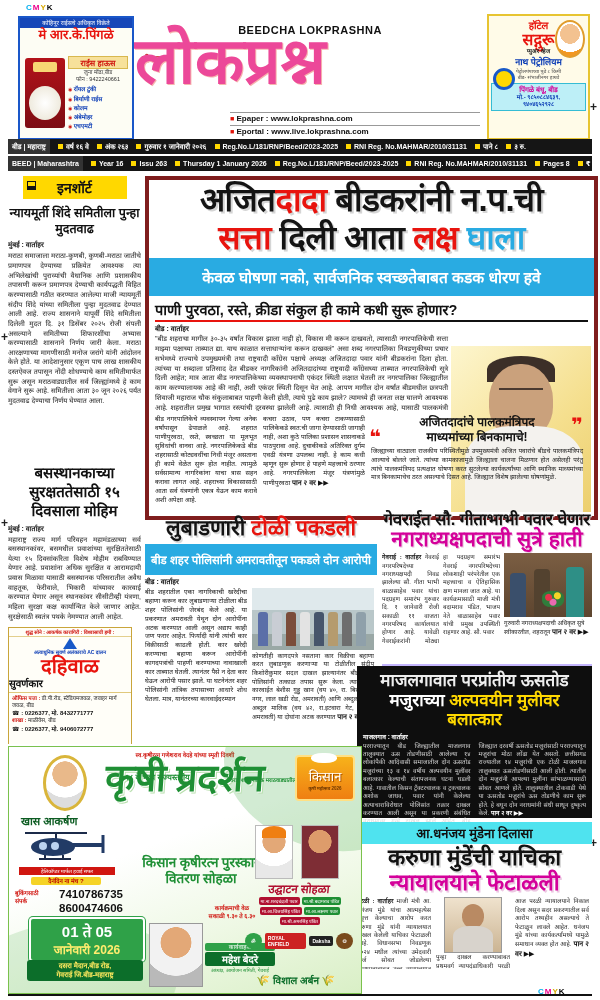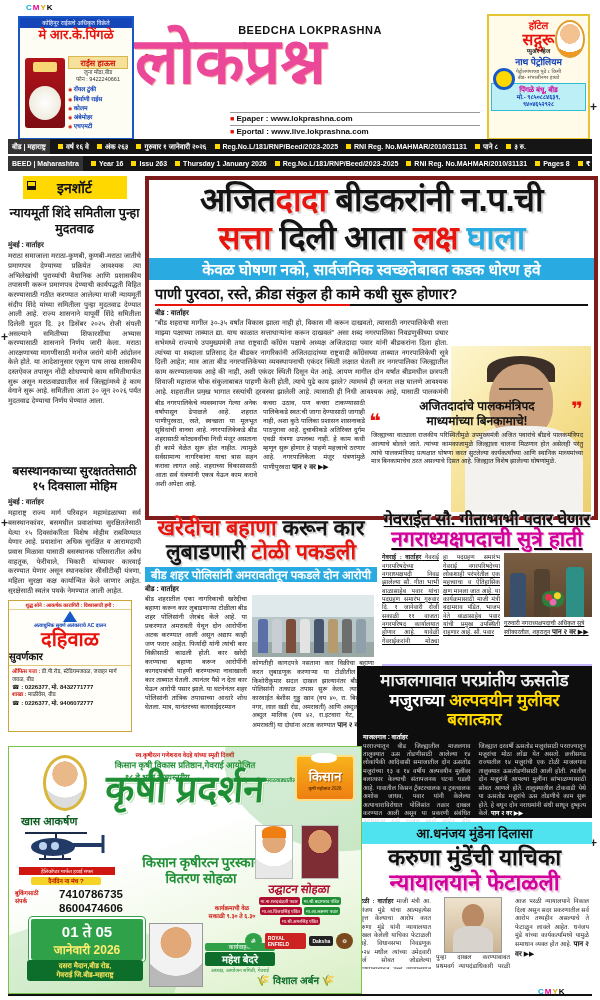--- a/index.html
+++ b/index.html
@@ -68,21 +68,21 @@
   .dahiwal .ln{font-size:5.5px;color:#222;line-height:1.35;padding:0 3px;}
   .dahiwal .ln b{color:#d01610;}
   .dahiwal .ph{font-size:6px;color:#111;font-weight:bold;padding:0 3px;}
   .dahiwal hr{border:none;border-top:1px solid #e0c87c;margin:2px 0;}
   
   .main{left:145px;top:176px;width:447px;height:820px;}
   .lead{left:0;top:0;width:445px;height:336px;border:4px solid #7f1d1d;background:#fff;}
   .lead-h{width:100%;text-align:center;font-weight:bold;font-size:33px;line-height:1.08;letter-spacing:-.5px;
     text-shadow:2px 2px 0 #d5d5d5;margin-top:2px;}
   .red{color:#e8140e;} .blk{color:#141414;} .cyan{color:#29abe2;} .yel{color:#ffd800;}
-  .bluebar{background:#29abe2;color:#fff;font-weight:bold;font-size:15.5px;text-align:center;padding:0 0;margin-top:3px;}
+  .bluebar{background:#29abe2;color:#fff;font-weight:bold;font-size:15.5px;text-align:center;padding:8px 0;margin-top:3px;}
   .lead-sub2{font-weight:bold;font-size:14.5px;color:#111;padding:3px 6px 1px 6px;}
   .subrule{height:2px;margin:0 6px;background:linear-gradient(to right,#e8140e 0 45%,#111 45% 100%);}
   .dateline{font-weight:bold;font-size:7px;color:#111;padding:2px 6px 0 6px;}
   .lead-intro{font-size:7px;line-height:1.4;color:#222;padding:1px 6px;margin-right:140px;height:76px;overflow:hidden;}
   .ajitphoto{right:3px;top:166px;width:140px;height:166px;background:linear-gradient(135deg,#fdf6cf,#f5df8e 60%,#eccf6e);overflow:hidden;}
   .ajitphoto .face{position:absolute;left:38px;top:18px;width:64px;height:74px;background:#caa17c;border-radius:48% 48% 42% 42%;}
   .ajitphoto .hair{position:absolute;left:36px;top:10px;width:68px;height:26px;background:#3c2f28;border-radius:50% 50% 0 0;}
   .ajitphoto .shirt{position:absolute;left:14px;top:80px;width:118px;height:86px;background:#f4f2ee;border-radius:40% 40% 0 0;}
   .ajitphoto .glass{position:absolute;left:48px;top:42px;width:44px;height:10px;border-top:2px solid #4b3a30;}
   .leadcols{display:flex;gap:6px;padding:4px 6px 0 6px;}
@@ -96,21 +96,21 @@
   .car{left:0;top:341px;width:232px;height:226px;}
   .car .h{text-align:center;font-weight:bold;font-size:21.5px;line-height:1.1;text-shadow:1.5px 1.5px 0 #d9d9d9;}
   .car .bluebar{font-size:11.5px;}
   .carflex{display:flex;gap:5px;margin-top:2px;}
   .carL{width:102px;font-size:6.5px;line-height:1.38;color:#222;height:148px;overflow:hidden;}
   .carR{width:122px;}
   .gphoto{width:122px;height:62px;background:linear-gradient(#dfe9ec 0 35%,#b9c7c9 35% 75%,#9aa8a6 75%);position:relative;overflow:hidden;}
   .gphoto i{position:absolute;bottom:4px;width:10px;height:34px;border-radius:3px 3px 0 0;}
   .carcap{font-size:6.3px;line-height:1.38;color:#222;margin-top:2px;}
   
-  .gev{left:237px;top:334px;width:210px;height:154px;border-bottom:3px solid #c4b5fd;text-decoration:underline;}
+  .gev{left:237px;top:334px;width:210px;height:154px;border-bottom:3px solid #c4b5fd;}
   .gev .h1{font-weight:bold;font-size:16.5px;color:#111;text-align:center;line-height:1.1;text-shadow:1px 1px 0 #ddd;}
   .gev .h2{font-weight:bold;font-size:21px;color:#d4009a;text-align:center;line-height:1.05;text-shadow:1px 1px 0 #e9c3de;}
   .gevflex{display:flex;gap:4px;margin-top:3px;}
   .gevc{width:60px;font-size:6.2px;line-height:1.35;color:#222;height:92px;overflow:hidden;}
   .gevp{width:88px;}
   .wphoto{width:88px;height:64px;background:linear-gradient(#7b5e43,#5d452f);position:relative;overflow:hidden;}
   .wphoto .p1{position:absolute;left:6px;bottom:0;width:16px;height:44px;background:#3a4f6b;border-radius:4px 4px 0 0;}
   .wphoto .p2{position:absolute;left:30px;bottom:0;width:16px;height:48px;background:#53422f;border-radius:4px 4px 0 0;}
   .wphoto .p3{position:absolute;right:8px;bottom:0;width:18px;height:50px;background:#2e8f86;border-radius:4px 4px 0 0;}
   .wphoto .fl{position:absolute;left:38px;bottom:10px;width:22px;height:16px;background:
@@ -158,21 +158,21 @@
   .kr-venue{position:absolute;left:18px;top:213px;width:116px;background:#0c6e2a;color:#ffe95e;font-size:7px;font-weight:bold;text-align:center;border-radius:3px;padding:1px 0;line-height:1.35;}
   .kr-award{position:absolute;left:132px;top:108px;width:120px;text-align:center;color:#1e8f34;font-weight:bold;font-size:13.5px;line-height:1.15;
     font-family:"Liberation Serif","DejaVu Serif",serif;}
   .kr-time{position:absolute;left:168px;top:158px;width:110px;text-align:center;color:#d01610;font-size:6px;font-weight:bold;line-height:1.3;}
   .kr-mahesh{position:absolute;left:140px;top:176px;width:52px;height:62px;background:radial-gradient(circle at 50% 30%,#e3a877 0 30%,#f2f2f2 31% 65%,#b9b9b9 66%);border:1px solid #999;}
   .kr-mname{position:absolute;left:196px;top:196px;width:70px;text-align:center;}
   .kr-mname .t1{font-size:6px;color:#fff;background:#2fa148;border-radius:2px;}
   .kr-mname .t2{font-size:10px;color:#fff;background:#0c6e2a;font-weight:bold;border-radius:2px;margin-top:1px;}
   .kr-mname .t3{font-size:5px;color:#1e8f34;margin-top:1px;}
   .kr-kisan{position:absolute;right:6px;top:8px;width:56px;height:42px;background:linear-gradient(#f7b21a,#ef7f12);border:2px solid #ffe084;border-radius:4px;text-align:center;}
-  .kr-kisan .k1{color:#fff;font-weight:bold;font-size:13px;text-shadow:1px 1px 0 #a85400;margin-top:10px;}
+  .kr-kisan .k1{color:#fff;font-weight:normal;font-size:13px;text-shadow:1px 1px 0 #a85400;margin-top:10px;}
   .kr-kisan .k2{color:#6d3700;font-size:4.5px;font-weight:bold;}
   .kr-kisan:before{content:"";position:absolute;left:14px;top:-4px;width:26px;height:10px;background:#fff;border-radius:45%;}
   .kr-p1{position:absolute;right:68px;top:78px;width:36px;height:52px;background:radial-gradient(circle at 50% 30%,#e3a877 0 28%,#fff 29% 60%,#e8e8e8 61%);border:1px solid #bbb;}
   .kr-p1:before{content:"";position:absolute;left:6px;top:0px;width:24px;height:12px;background:#ef7f12;border-radius:50% 50% 0 0;}
   .kr-p2{position:absolute;right:22px;top:78px;width:36px;height:52px;background:radial-gradient(circle at 50% 30%,#dd9c6b 0 28%,#7e2d35 29%);border:1px solid #bbb;}
   .kr-udg{position:absolute;right:14px;top:134px;width:96px;text-align:center;color:#b01030;font-weight:bold;font-size:11.5px;transform:skewX(-6deg);}
   .kr-names{position:absolute;right:8px;top:150px;width:106px;display:flex;flex-wrap:wrap;gap:2px;justify-content:center;}
   .kr-names span{font-size:4.6px;color:#fff;background:#b01030;border-radius:2px;padding:1px 2px;}
   .kr-names span:nth-child(2n){background:#1e8f34;}
   .kr-sponsors{position:absolute;right:8px;top:186px;width:108px;display:flex;gap:3px;justify-content:center;align-items:center;}
@@ -311,21 +311,21 @@
   </div>
 
   <div class="abs sidebar">
     <div class="inshort">
       <span class="ic"></span>
       <span>इनशॉर्ट</span>
     </div>
     <div class="sb-title">न्यायमूर्ती शिंदे समितीला पुन्हा मुदतवाढ</div>
     <div class="sb-date">मुंबई : वार्ताहर</div>
     <div class="sb-body jc" style="height:206px;overflow:hidden;">मराठा समाजाला मराठा-कुणबी, कुणबी-मराठा जातीचे प्रमाणपत्र देण्याच्या प्रक्रियेत आवश्यक त्या अभिलेखांची पुराव्यांची वैधानिक आणि प्रशासकीय तपासणी करून प्रमाणपत्र देण्याची कार्यपद्धती विहित करण्यासाठी गठीत करण्यात आलेल्या माजी न्यायमूर्ती संदीप शिंदे यांच्या समितीला पुन्हा मुदतवाढ देण्यात आली आहे. राज्य शासनाने यापूर्वी शिंदे समितीला दिलेली मुदत दि. ३१ डिसेंबर २०२५ रोजी संपली असल्याने समितीच्या शिफारशींचा अभ्यास करण्यासाठी शासनाने निर्णय जारी केला. मराठा आरक्षणाच्या मागणीसाठी मनोज जरांगे यांनी आंदोलन केले होते. या आदेशानुसार एकूण पाच लाख शासकीय दस्तऐवज तपासून नोंदी शोधण्याचे काम समितीमार्फत सुरू असून मराठवाड्यातील सर्व जिल्ह्यांमध्ये हे काम वेगाने सुरू आहे. समितीला आता ३० जून २०२६ पर्यंत मुदतवाढ देण्याचा निर्णय घेण्यात आला.</div>
-    <div class="sb-title" style="font-size:12px;">बसस्थानकाच्या सुरक्षततेसाठी १५ दिवसाला मोहिम</div>
+    <div class="sb-title" style="font-size:15px;">बसस्थानकाच्या सुरक्षततेसाठी १५ दिवसाला मोहिम</div>
     <div class="sb-date">मुंबई : वार्ताहर</div>
     <div class="sb-body jc" style="height:86px;overflow:hidden;">महाराष्ट्र राज्य मार्ग परिवहन महामंडळाच्या सर्व बसस्थानकांवर, बसमधील प्रवाशांच्या सुरक्षिततेसाठी येत्या १५ दिवसांकरिता विशेष मोहीम राबविण्यात येणार आहे. प्रवाशांना अधिक सुरक्षित व आरामदायी प्रवास मिळावा यासाठी बसस्थानक परिसरातील अवैध वाहतूक, फेरीवाले, भिकारी यांच्यावर कारवाई करण्यात येणार असून स्थानकांवर सीसीटीव्ही यंत्रणा, महिला सुरक्षा कक्ष कार्यान्वित केले जाणार आहेत. सुरक्षेसाठी स्वतंत्र पथके नेमण्यात आली आहेत.</div>
     <div class="dahiwal">
       <div class="strip">शुद्ध सोने : आकर्षक कारागिरी : विश्वासाची हमी :</div>
       <div class="tri"></div>
       <div class="lg">अत्याधुनिक सुवर्ण अलंकाराचे AC दालन</div>
       <div class="nm">दहिवाळ</div>
       <div class="sv">सुवर्णकार</div>
       <hr>
       <div class="ln"><b>ऑफिस पत्ता :</b> <span>डी.पी.रोड, स्टेडियमजवळ, जवाहर मार्ग जवळ, बीड</span></div>
@@ -366,23 +366,20 @@
           <div class="qt">
             <div>अजितदादांचे पालकमंत्रिपद</div>
               <div>माध्यमांच्या बिनकामाचे!</div>
           </div>
           <div class="qbody jc">जिल्ह्याच्या वाट्याला राजकीय परिस्थितीमुळे उपमुख्यमंत्री अजित पवारांचे बीडचे पालकमंत्रिपद आल्याचे बोलले जाते. त्यांच्या कामकाजामुळे जिल्ह्याला चालना मिळणार होत असेलही परंतु त्यांचे पालकमंत्रिपद प्रत्यक्षात घोषणा करत सुटलेल्या कार्यकर्त्यांच्या आणि स्थानिक माध्यमांच्या मात्र बिनकामाचेच ठरत असल्याचे दिसत आहे. जिल्ह्यात विशेष झालेल्या घोषणांमुळे.</div>
         </div>
       </div>
     </div>
 
     <div class="abs car">
-      <div class="h">
-        <span class="red">खरेदीचा बहाणा</span><span class="blk"> करून कार</span>
-      </div>
       <div class="h">
         <span class="blk">लुबाडणारी </span><span class="red">टोळी पकडली</span>
       </div>
       <div class="bluebar">बीड शहर पोलिसांनी अमरावतीतून पकडले दोन आरोपी</div>
       <div class="dateline" style="padding-left:0;">बीड : वार्ताहर</div>
       <div class="carflex">
         <div class="carL jc">बीड शहरातील एका नागरिकाची खरेदीचा बहाणा करून कार लुबाडणाऱ्या टोळीला बीड शहर पोलिसांनी जेरबंद केले आहे. या प्रकरणात अमरावती येथून दोन आरोपींना अटक करण्यात आली असून अद्याप काही जण फरार आहेत. फिर्यादी यांनी त्यांची कार विक्रीसाठी काढली होती. कार खरेदी करण्याचा बहाणा करून आरोपींनी कागदपत्रांची पाहणी करण्याच्या नावाखाली कार ताब्यात घेतली. त्यानंतर पैसे न देता कार घेऊन आरोपी पसार झाले. या घटनेनंतर शहर पोलिसांनी तांत्रिक तपासाच्या आधारे शोध घेतला. मात्र, यानंतरच्या कारवाईदरम्यान</div>
         <div class="carR">
           <div class="gphoto">
             <i style="left:6px;background:#5b6fa8;"></i>
@@ -453,21 +450,20 @@
           <span>आज परळी न्यायालयाने निकाल दिला असून सदर प्रकरणातील सर्व आरोप तथ्यहीन असल्याचे ते फेटाळून लावले आहेत. धनंजय मुंडे यांच्या कार्यकर्त्यांमध्ये यामुळे समाधान व्यक्त होत आहे.</span> <span class="cont">पान २ वर ▶▶</span>
         </div>
       </div>
     </div>
   </div>
 
   <div class="abs krishi">
     <div class="kr-swoosh"></div>
     <div class="kr-swoosh2"></div>
     <div class="kr-l1">स्व.कृषीरत्न गणेशराव वेदहे यांच्या स्मृती दिवशी</div>
-    <div class="kr-l2">किसान कृषी विकास प्रतिष्ठान,गेवराई आयोजित</div>
     <div class="kr-title">कृषी प्रदर्शन</div>
     <div class="kr-18 abs">१८ वे भव्य राज्यस्तरीय</div>
     <div class="kr-sub abs">गेवराई शहर नजीक मराठवाड्यातील सर्वात मोठे</div>
     <div class="kr-oval abs"></div>
     <div class="kr-khas abs">खास आकर्षण</div>
     <svg class="kr-heli abs" viewBox="0 0 96 38">
       <line x1="8" y1="6" x2="70" y2="6" stroke="#1c2b4a" stroke-width="2"></line>
       <line x1="39" y1="6" x2="39" y2="12" stroke="#1c2b4a" stroke-width="2"></line>
       <ellipse cx="36" cy="20" rx="22" ry="9" fill="#223b66"></ellipse>
       <rect x="52" y="16" width="34" height="4" fill="#223b66"></rect>

